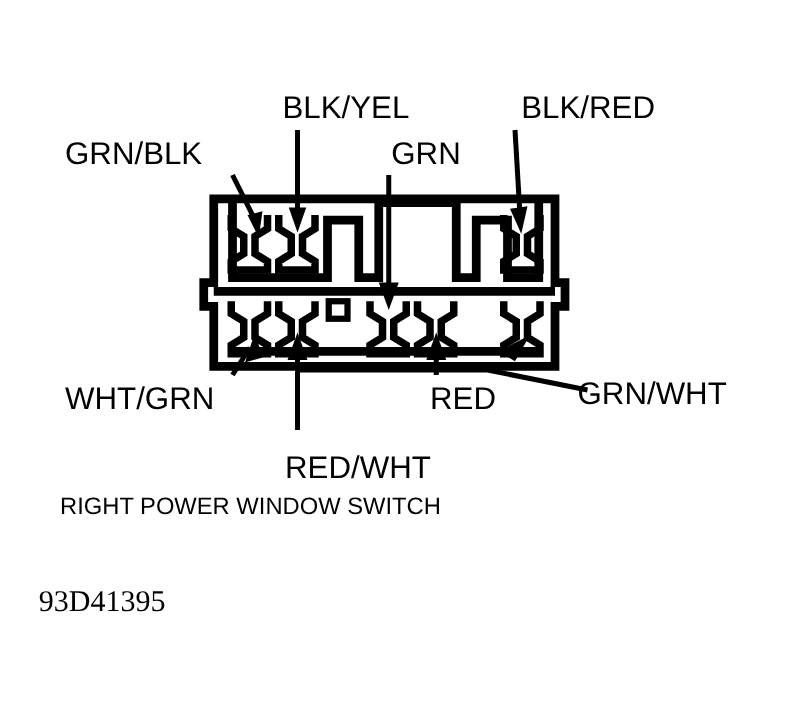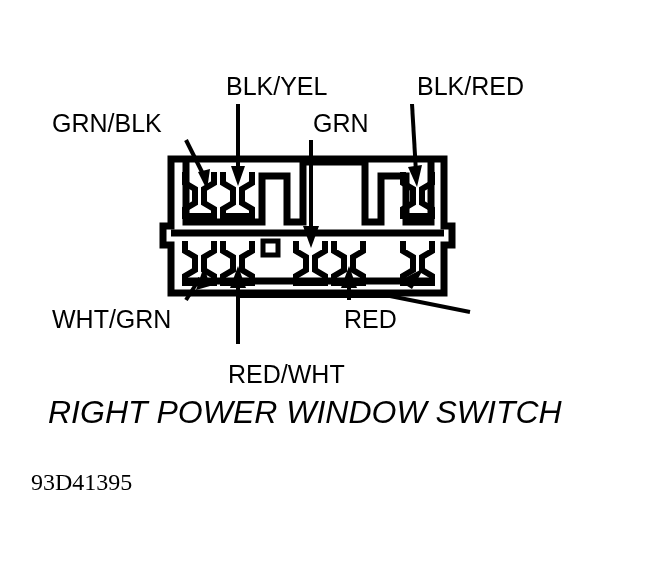--- a/index.html
+++ b/index.html
@@ -45,24 +45,23 @@
     line-height: 1;
     letter-spacing: 0px;
     color: #000000;
   }
 
   .caption {
     position: absolute;
     white-space: nowrap;
     font-family: "Liberation Sans", sans-serif;
     font-weight: 400;
-    font-size: 32px;
+    font-size: 19px;
     line-height: 1;
     color: #000000;
-    font-style: italic;
   }
 
   .partnumber {
     position: absolute;
     white-space: nowrap;
     font-family: "Liberation Serif", serif;
     font-weight: 400;
     font-size: 24px;
     line-height: 1;
     color: #000000;
@@ -299,18 +298,19 @@
   <div class="label" id="lbl-grn">GRN</div>
 
   <div class="label" id="lbl-blk-red">BLK/RED</div>
 
   <div class="label" id="lbl-wht-grn">WHT/GRN</div>
 
   <div class="label" id="lbl-red-wht">RED/WHT</div>
 
   <div class="label" id="lbl-red">RED</div>
 
+  <div class="label" id="lbl-grn-wht">GRN/WHT</div>
 
   <div class="caption" id="caption-main">RIGHT POWER WINDOW SWITCH</div>
 
   <div class="partnumber" id="part-number">93D41395</div>
 
 </div>
 
 </body></html>

